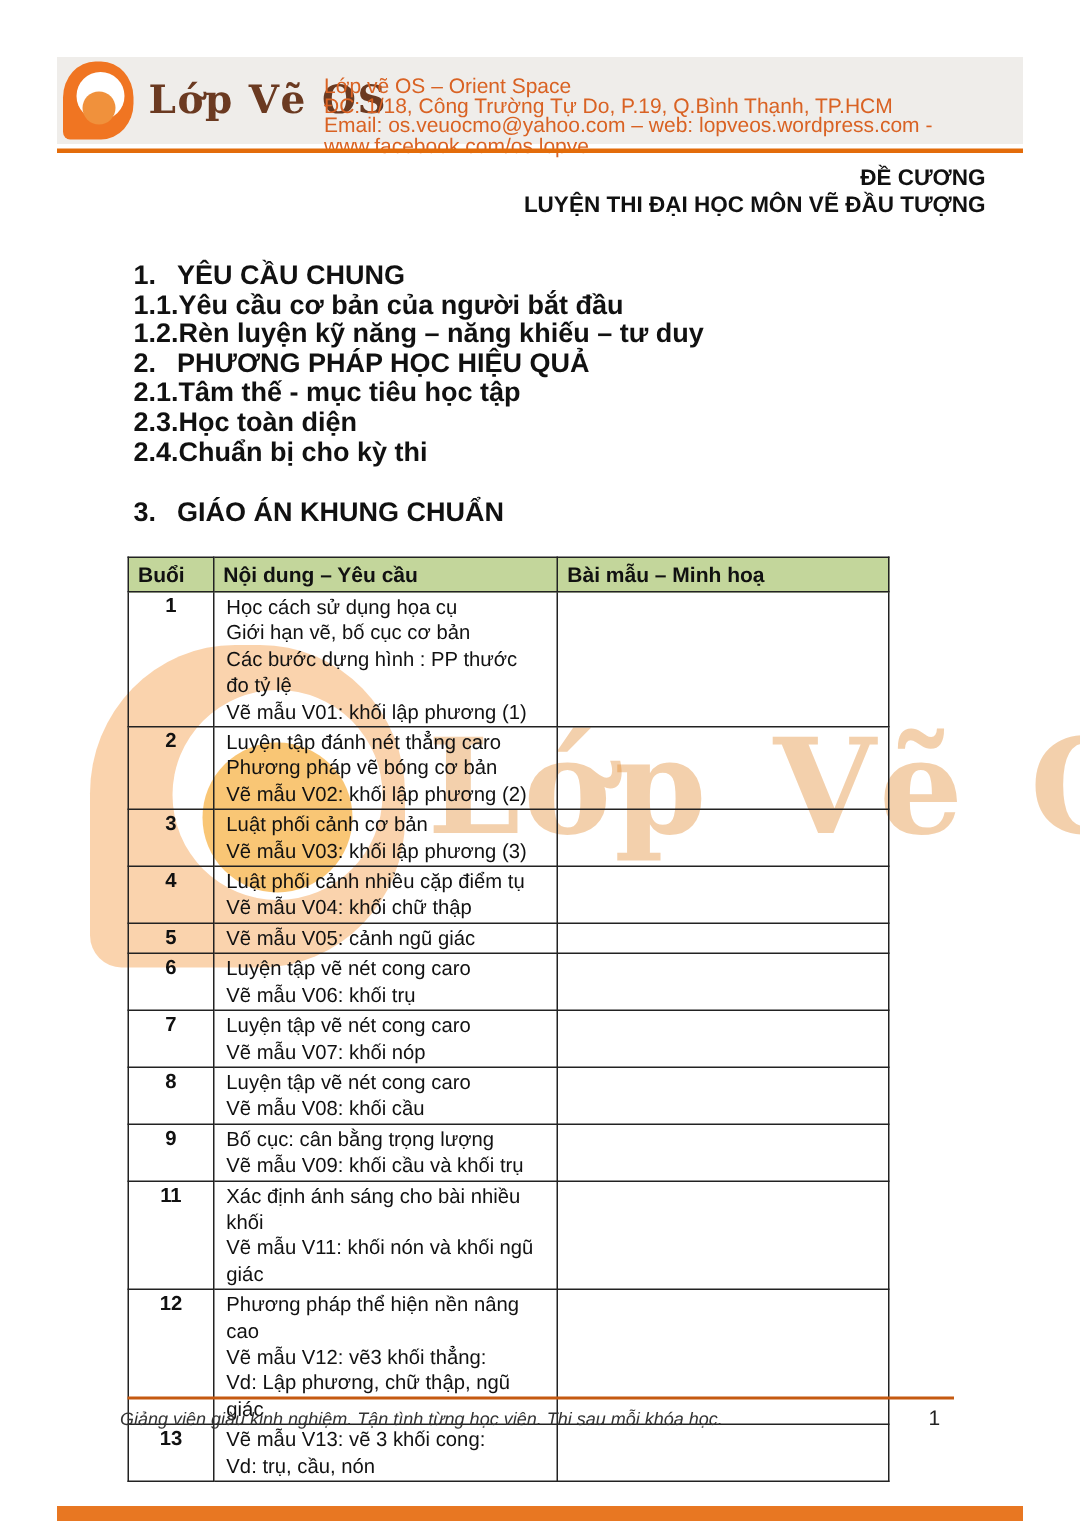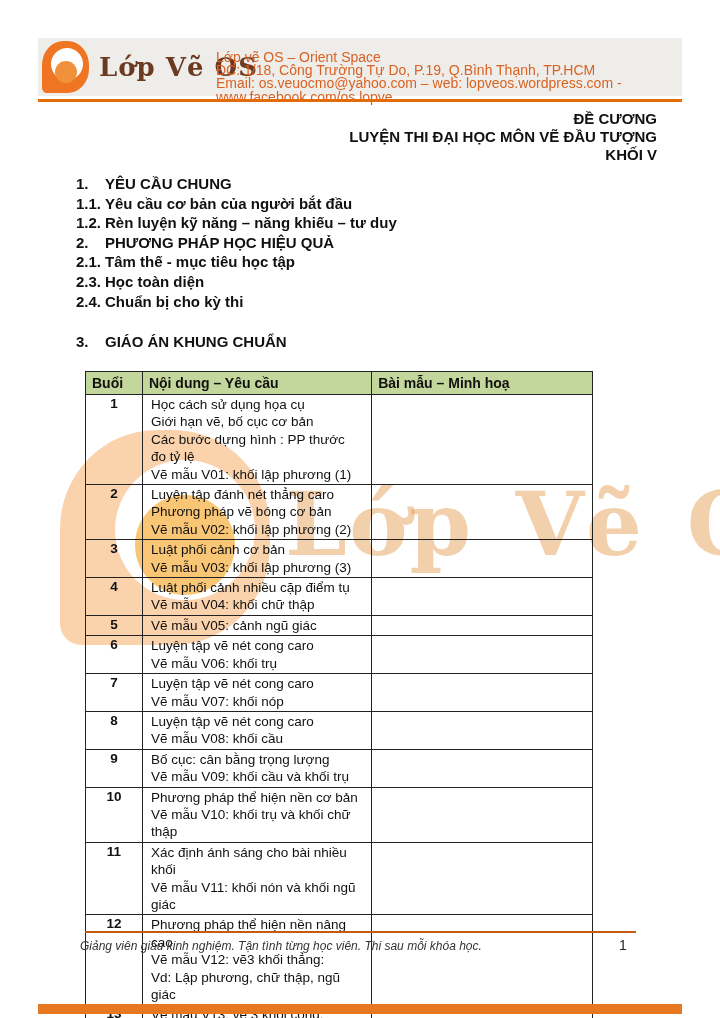--- a/index.html
+++ b/index.html
@@ -20,21 +20,21 @@
   .logo-mark .cres{position:absolute;left:9px;top:7px;width:32px;height:32px;background:#fff;border-radius:50%;}
   .logo-mark .dot{position:absolute;left:13px;top:20px;width:22px;height:22px;background:#f0913c;border-radius:50%;}
   .logo-text{font-family:"DejaVu Serif",serif;font-weight:bold;font-size:26px;
     color:var(--logo-brown);margin-left:10px;letter-spacing:1px;}
   .contact{position:absolute;left:178px;top:13px;font-size:14px;line-height:13.2px;color:var(--contact);}
   .top-rule{position:absolute;left:38px;top:99px;width:644px;height:3px;background:var(--accent);z-index:2;}
   
   .title{position:absolute;left:0;top:110px;width:621px;text-align:right;
     font-weight:bold;font-size:15px;line-height:18px;z-index:2;margin-left:36px;}
   
-  .outline{position:absolute;left:76px;font-weight:bold;font-size:15px;line-height:19.6px;z-index:2;}
+  .outline{position:absolute;left:89px;font-weight:bold;font-size:18px;line-height:19.6px;z-index:2;}
   #outline{top:174px;}
   #section3{top:332px;line-height:19px;}
   .outline .num{display:inline-block;min-width:29px;}
   
   .watermark{position:absolute;left:50px;top:425px;width:670px;height:240px;z-index:0;pointer-events:none;}
   .wm-logo{position:absolute;left:10px;top:5px;width:210px;height:215px;
     background:rgba(244,158,74,0.45);border-radius:46% 46% 46% 10%;}
   .wm-cres{position:absolute;left:55px;top:30px;width:140px;height:140px;background:#fff;border-radius:50%;}
   .wm-dot{position:absolute;left:75px;top:65px;width:100px;height:100px;background:rgba(246,174,59,0.7);border-radius:50%;}
   .wm-text{position:absolute;left:235px;top:55px;font-family:"DejaVu Serif",serif;font-weight:bold;
@@ -73,21 +73,20 @@
       <div>Lớp vẽ OS – Orient Space</div>
       <div>ĐC: 1/18, Công Trường Tự Do, P.19, Q.Bình Thạnh, TP.HCM</div>
       <div>Email: os.veuocmo@yahoo.com – web: lopveos.wordpress.com - www.facebook.com/os.lopve</div>
     </div>
 </div>
 <div class="top-rule"></div>
 
 <div class="title">
     <div>ĐỀ CƯƠNG</div>
     <div>LUYỆN THI ĐẠI HỌC MÔN VẼ ĐẦU TƯỢNG</div>
-    <div>KHỐI V</div>
   </div>
 
 <div class="outline" id="outline">
     <div><span class="num">1.</span><span>YÊU CẦU CHUNG</span></div>
     <div><span class="num">1.1.</span><span>Yêu cầu cơ bản của người bắt đầu</span></div>
     <div><span class="num">1.2.</span><span>Rèn luyện kỹ năng – năng khiếu – tư duy</span></div>
     <div><span class="num">2.</span><span>PHƯƠNG PHÁP HỌC HIỆU QUẢ</span></div>
     <div><span class="num">2.1.</span><span>Tâm thế - mục tiêu học tập</span></div>
     <div><span class="num">2.3.</span><span>Học toàn diện</span></div>
     <div><span class="num">2.4.</span><span>Chuẩn bị cho kỳ thi</span></div>
@@ -182,28 +181,20 @@
       </tr>
       <tr>
         <td class="c-num">9</td>
         <td class="c-content">
           <div class="ln">Bố cục: cân bằng trọng lượng</div>
           <div class="ln">Vẽ mẫu V09:  khối cầu và khối trụ</div>
         </td>
         <td class="c-sample"></td>
       </tr>
       <tr>
-        <td class="c-num">10</td>
-        <td class="c-content">
-          <div class="ln">Phương pháp thể hiện nền cơ bản</div>
-          <div class="ln">Vẽ mẫu V10:  khối trụ và khối chữ thập</div>
-        </td>
-        <td class="c-sample"></td>
-      </tr>
-      <tr>
         <td class="c-num">11</td>
         <td class="c-content">
           <div class="ln">Xác định ánh sáng cho bài nhiều khối</div>
           <div class="ln">Vẽ mẫu V11:  khối nón và khối ngũ giác</div>
         </td>
         <td class="c-sample"></td>
       </tr>
       <tr>
         <td class="c-num">12</td>
         <td class="c-content">

